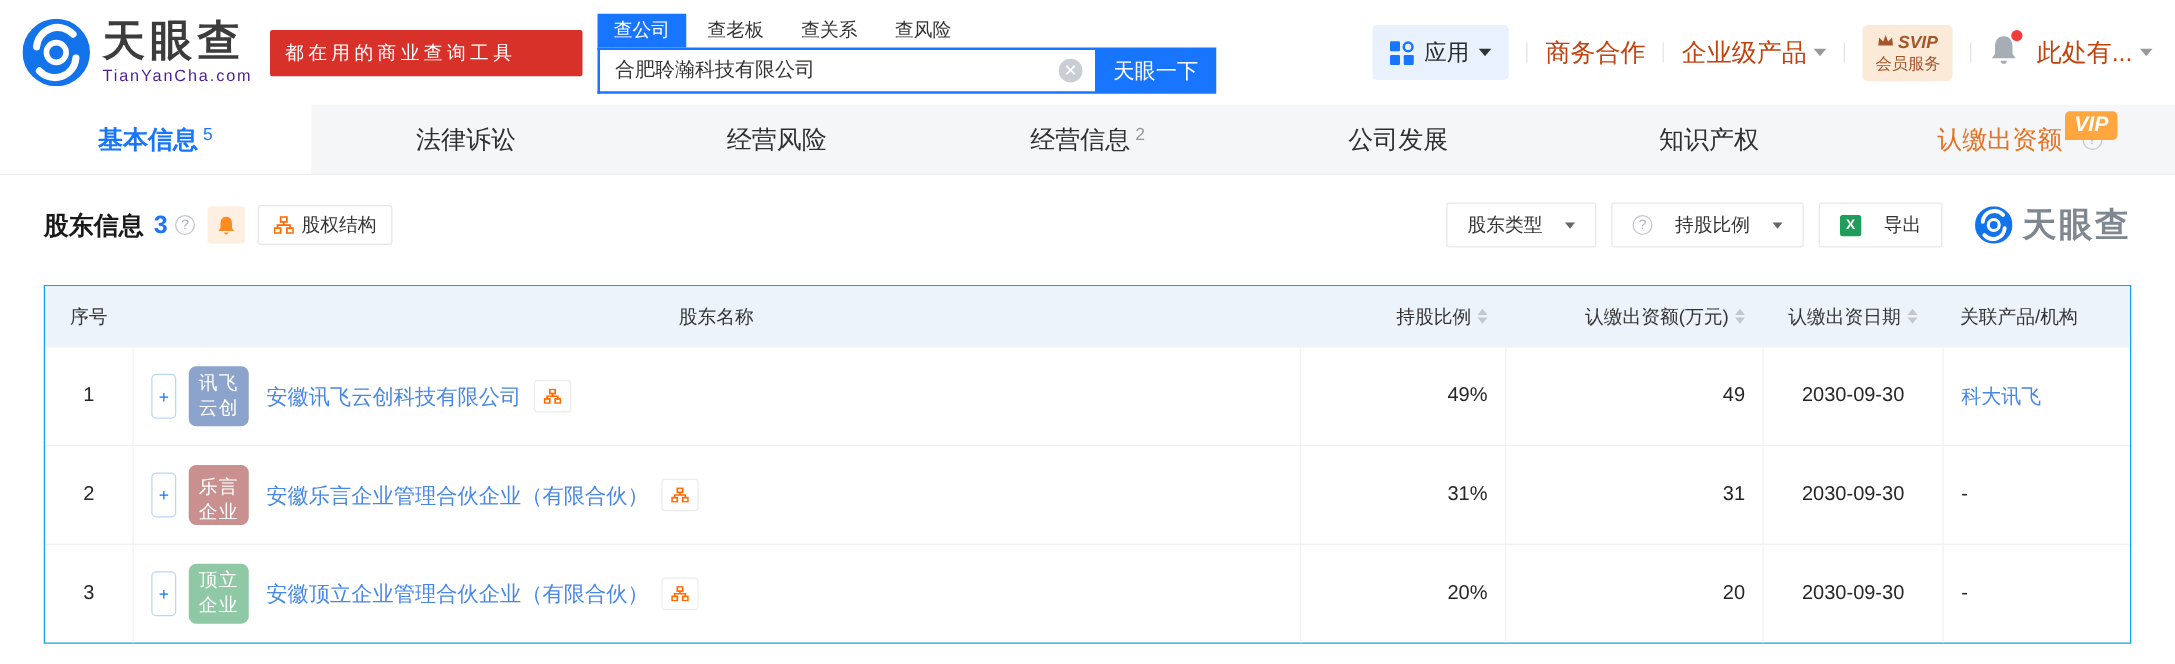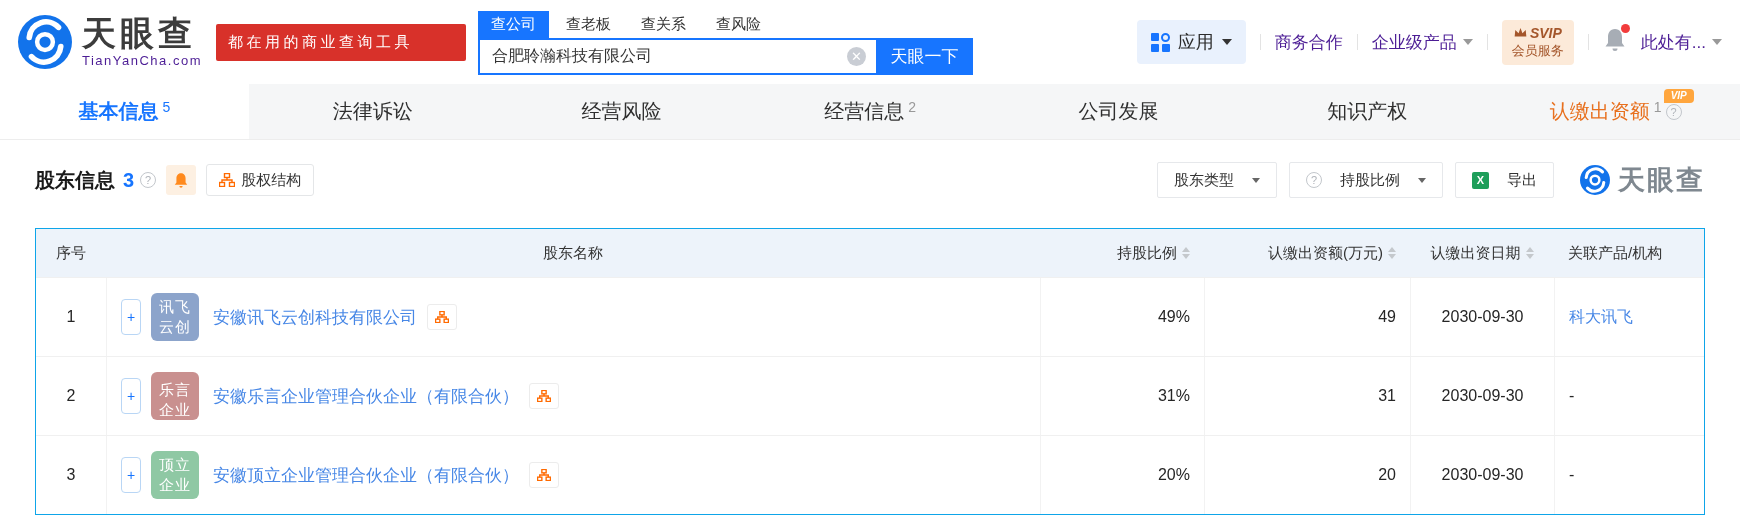--- a/index.html
+++ b/index.html
@@ -29,37 +29,37 @@
     cursor:pointer; font-family:inherit; }
 
   .nav { margin-left:auto; display:flex; align-items:center; gap:14px; }
   .apps-chip { background:#e9f1fd; border-radius:4px; height:44px; padding:0 14px; display:flex; align-items:center; gap:8px; cursor:pointer; }
   .apps-chip .txt { font-size:18px; color:#2b2b2b; }
   .grid-icon { width:19px; height:19px; position:relative; }
   .grid-icon i { position:absolute; width:8px; height:8px; background:#1775ff; border-radius:1px; }
   .grid-icon i.tl{ left:0; top:0; } .grid-icon i.bl{ left:0; bottom:0; } .grid-icon i.br{ right:0; bottom:0; }
   .grid-icon i.tr{ right:0; top:0; background:transparent; border:2.5px solid #1775ff; border-radius:50%; width:9px; height:9px; }
   .nav-sep { width:1px; height:16px; background:#e3e3e3; }
-  .nav-item { font-size:17px; color:#4c1d95; display:flex; align-items:center; gap:6px; cursor:pointer; white-space:nowrap;justify-content:flex-end; }
+  .nav-item { font-size:20px; color:#c2410c; display:flex; align-items:center; gap:6px; cursor:pointer; white-space:nowrap;justify-content:flex-end; }
   .caret { width:0; height:0; border-left:5px solid transparent; border-right:5px solid transparent; border-top:6px solid #333; display:inline-block; }
   .caret.gray { border-top-color:#999; }
   .svip { background:#fcead9; border-radius:4px; padding:5px 10px; text-align:center; cursor:pointer; }
   .svip .l1 { font-size:14px; font-weight:bold; font-style:italic; color:#a4562b; display:flex; align-items:center; gap:3px; justify-content:center;text-align:right; }
   .svip .l2 { font-size:13px; color:#a4562b; margin-top:1px; }
   .bell-wrap { position:relative; cursor:pointer; }
   .red-dot { position:absolute; right:-3px; top:-3px; width:9px; height:9px; border-radius:50%; background:#f23c3c; }
 
   
   .tabstrip { height:56px; background:#f5f6f7; display:flex; border-bottom:1px solid #ededed; }
   .tab { flex:1; display:flex; align-items:center; justify-content:center; gap:4px; font-size:20px; color:#2f2f2f; cursor:pointer; position:relative; }
   .tab.active { background:#fff; color:#1775ff; font-weight:bold; }
   .tab .cnt { font-size:14px; color:#999; margin-top:-10px; font-weight:normal; }
   .tab.active .cnt { color:#1775ff; }
   .tab.vip-tab { color:#e8701e; }
-  .vip-badge { position:absolute; top:5px; right:calc(50% - 78px); background:#ffa63e; color:#fff; font-size:10px;
+  .vip-badge { position:absolute; top:5px; right:calc(50% - 78px); background:#ffa63e; color:#fff; font-size:17px;
     font-weight:bold; font-style:italic; padding:1px 7px 2px; border-radius:4px 4px 4px 0; }
   .qmark { width:16px; height:16px; border:1px solid #c3c7cc; border-radius:50%; color:#b0b4ba; font-size:11px;
     display:inline-flex; align-items:center; justify-content:center; flex:none; }
 
   
   .main { padding:22px 35px 0; }
   .sec-head { display:flex; align-items:center; }
   .sec-title { font-size:20px; font-weight:bold; color:#1a1a1a; }
   .sec-count { font-size:20px; font-weight:bold; color:#1775ff; margin:0 6px 0 8px; }
   .alert-btn { width:30px; height:30px; background:#fdf0e2; border-radius:3px; display:flex; align-items:center; justify-content:center; margin:0 10px; cursor:pointer; }

